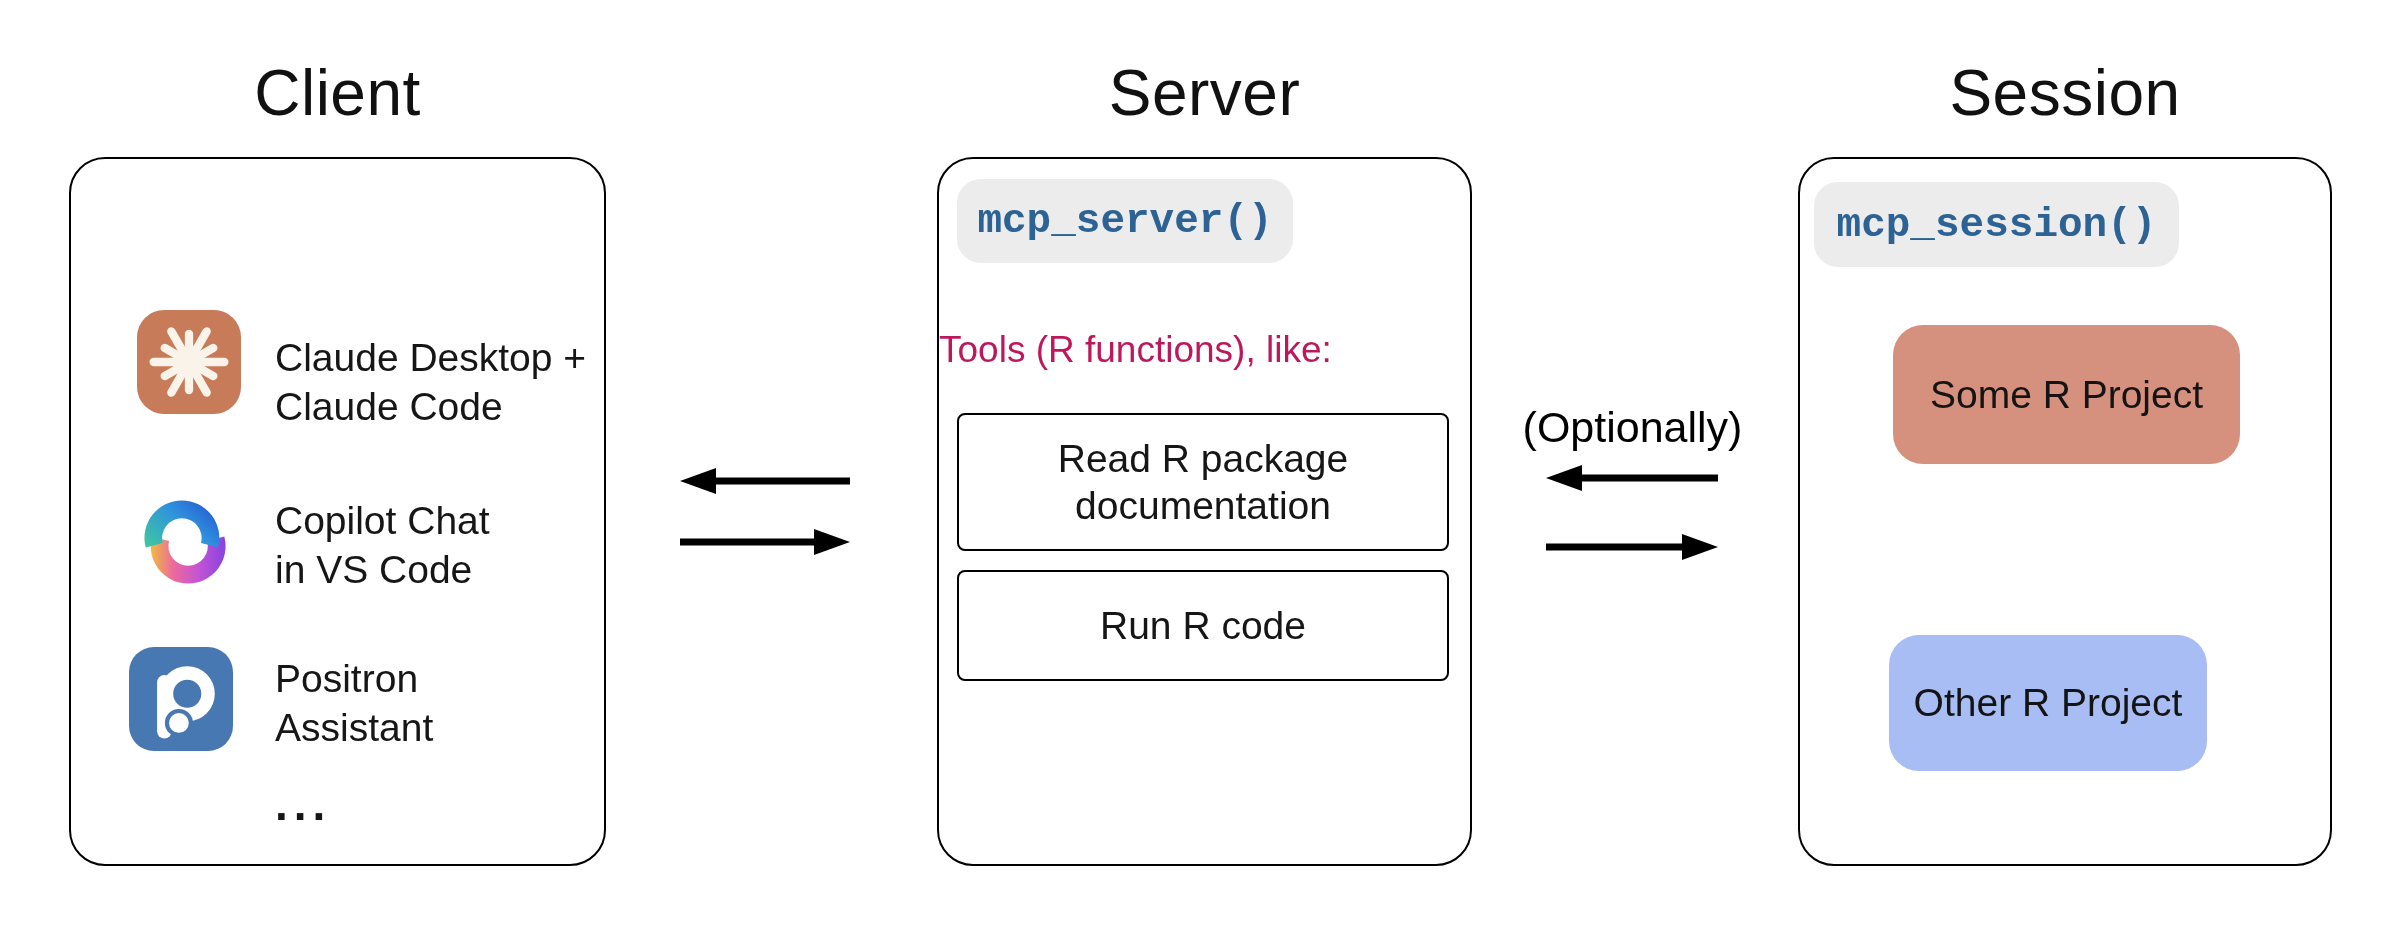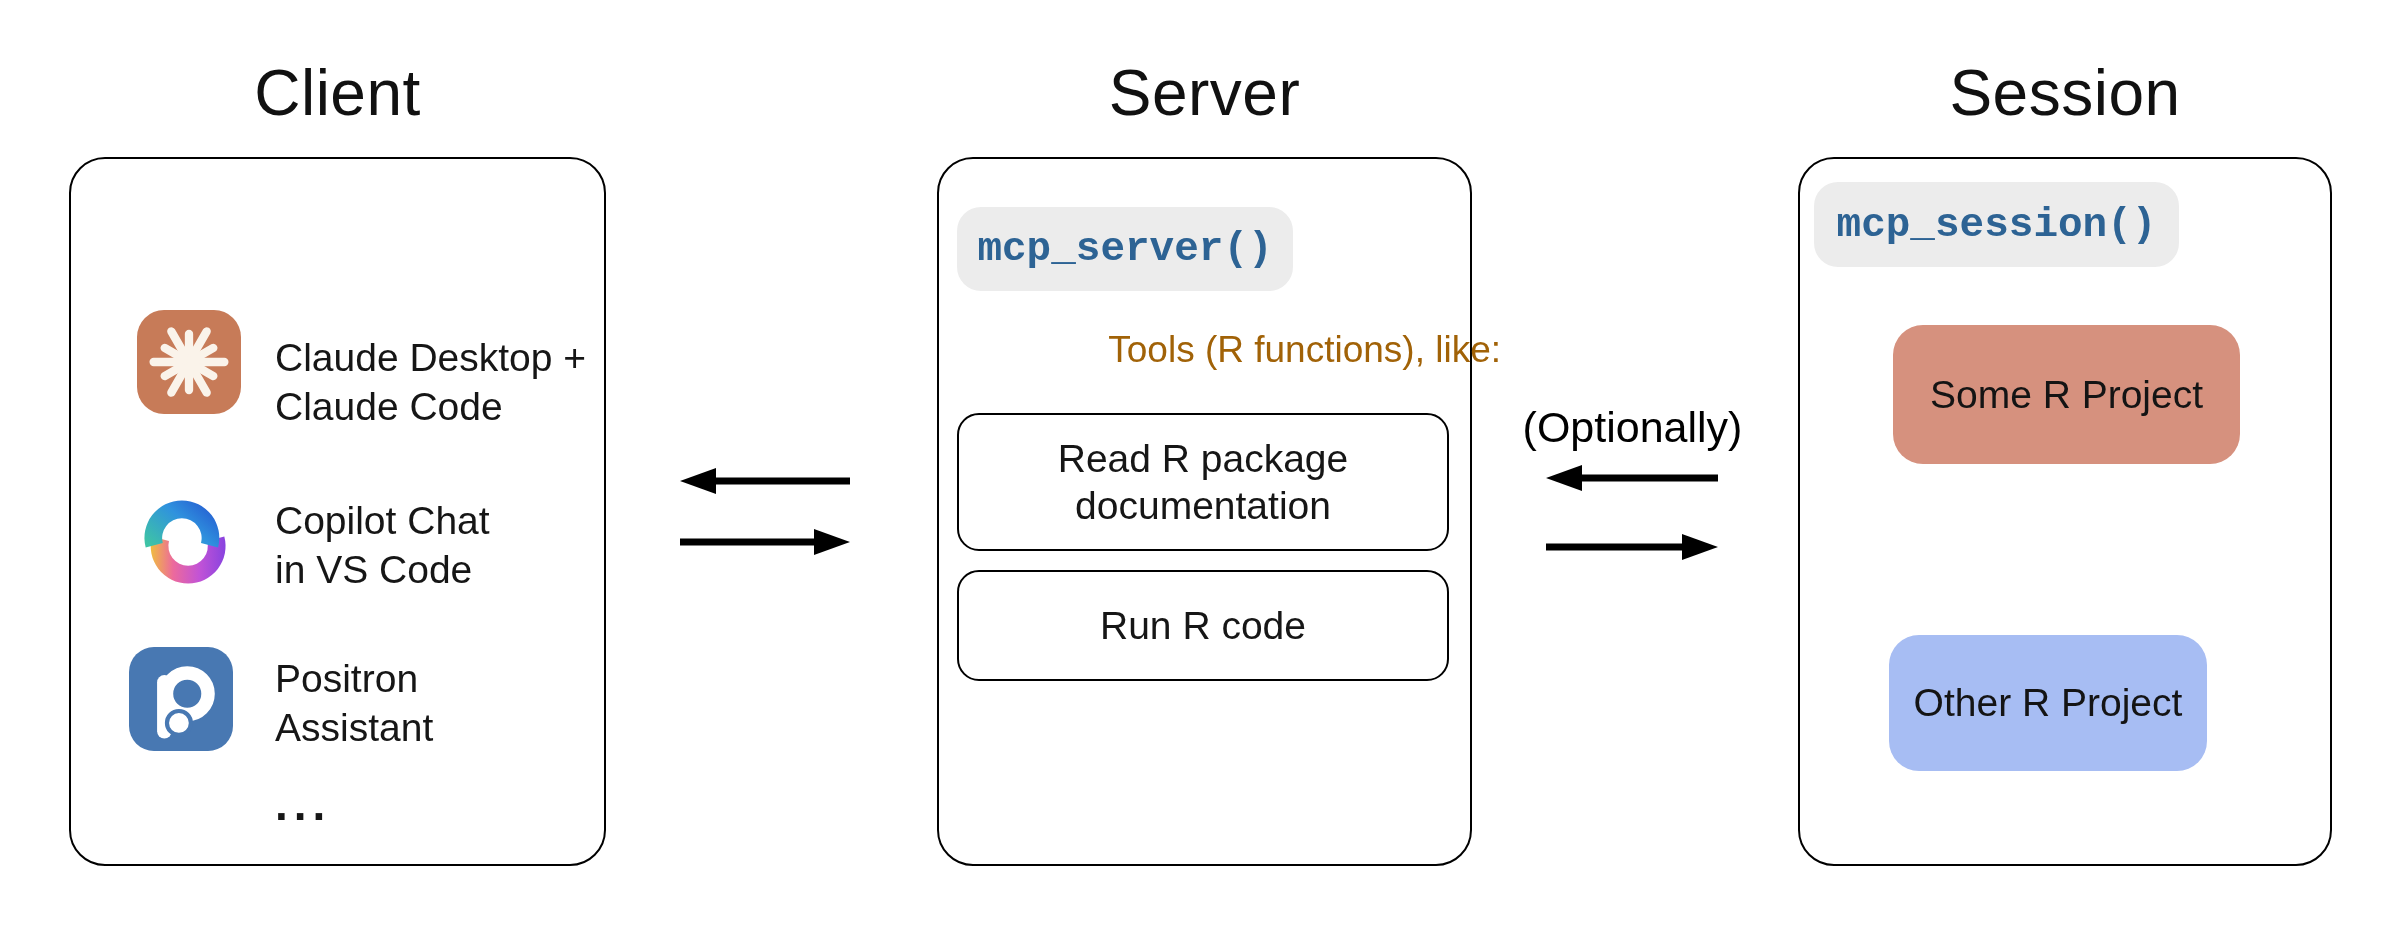--- a/index.html
+++ b/index.html
@@ -9,23 +9,23 @@
     letter-spacing:0.5px;color:var(--text,#111);}
   .big-box{position:absolute;top:157px;height:709px;border:2.5px solid var(--box-border,#000);
     border-radius:36px;background:#fff;box-sizing:border-box;}
   .icon{position:absolute;width:104px;height:104px;}
   .item-label{position:absolute;font-size:39px;line-height:49px;white-space:pre-line;color:#161616;}
   .dots{position:absolute;font-size:46px;font-weight:600;letter-spacing:6px;color:#161616;}
   .chip{position:absolute;background:var(--code-chip-bg,#ECECEC);border-radius:24px;
     display:flex;align-items:center;justify-content:center;}
   .chip span{font-family:"Liberation Mono","DejaVu Sans Mono",monospace;font-weight:bold;
     font-size:41px;color:var(--accent-code-text,#2D6394);letter-spacing:0px;}
-  .tools-heading{position:absolute;font-size:37px;text-align:right;color:#a16207;margin-left:32px;}
+  .tools-heading{position:absolute;font-size:37px;text-align:left;color:#be185d;}
   .tool-box{position:absolute;left:958px;width:492px;border:2.5px solid var(--box-border,#000);
-    border-radius:22px;box-sizing:border-box;display:flex;align-items:center;justify-content:center;
+    border-radius:8px;box-sizing:border-box;display:flex;align-items:center;justify-content:center;
     text-align:center;font-size:39px;line-height:47px;white-space:pre-line;background:#fff;color:#161616;}
   .project-box{position:absolute;border-radius:30px;display:flex;align-items:center;justify-content:center;
     font-size:39px;color:#141414;}
   .arrow{position:absolute;}
   .optional-label{position:absolute;font-size:43px;text-align:center;color:#000000;}
 </style>
 </head>
 <body>
 
 <div id="canvas">
@@ -88,21 +88,21 @@
         <circle cx="48" cy="73" r="11.5" fill="#ffffff" style="stroke:var(--positron-icon-bg,#4878B2)" stroke-width="4"></circle>
       </svg>
     </div>
     <div class="item-label" style="left:204px;top:495px;">Positron
 Assistant</div>
 
     <div class="dots" style="left:204px;top:618px;">...</div>
   </div>
 
   <div class="big-box" style="left:937px;width:535px;">
-    <div class="chip" style="left:18px;top:20px;width:336px;height:84px;margin-top:28px;">
+    <div class="chip" style="left:18px;top:20px;width:336px;height:84px;">
       <span>mcp_server()</span>
     </div>
     <div class="tools-heading" style="left:0px;top:170px;width:530px;">Tools (R functions), like:</div>
 
     <div class="tool-box" style="top:254px;height:138px;left:18px;">Read R package
 documentation</div>
     <div class="tool-box" style="top:411px;height:111px;left:18px;">Run R code</div>
   </div>
 
   <div class="big-box" style="left:1798px;width:534px;">

